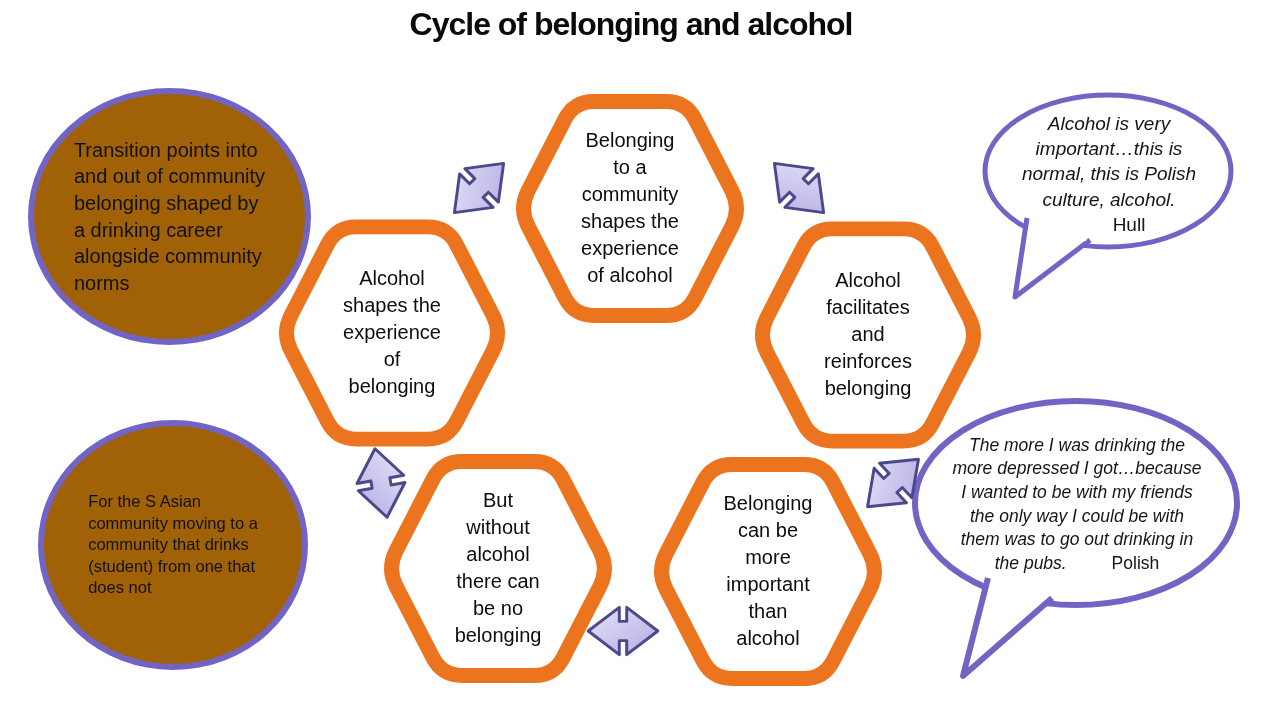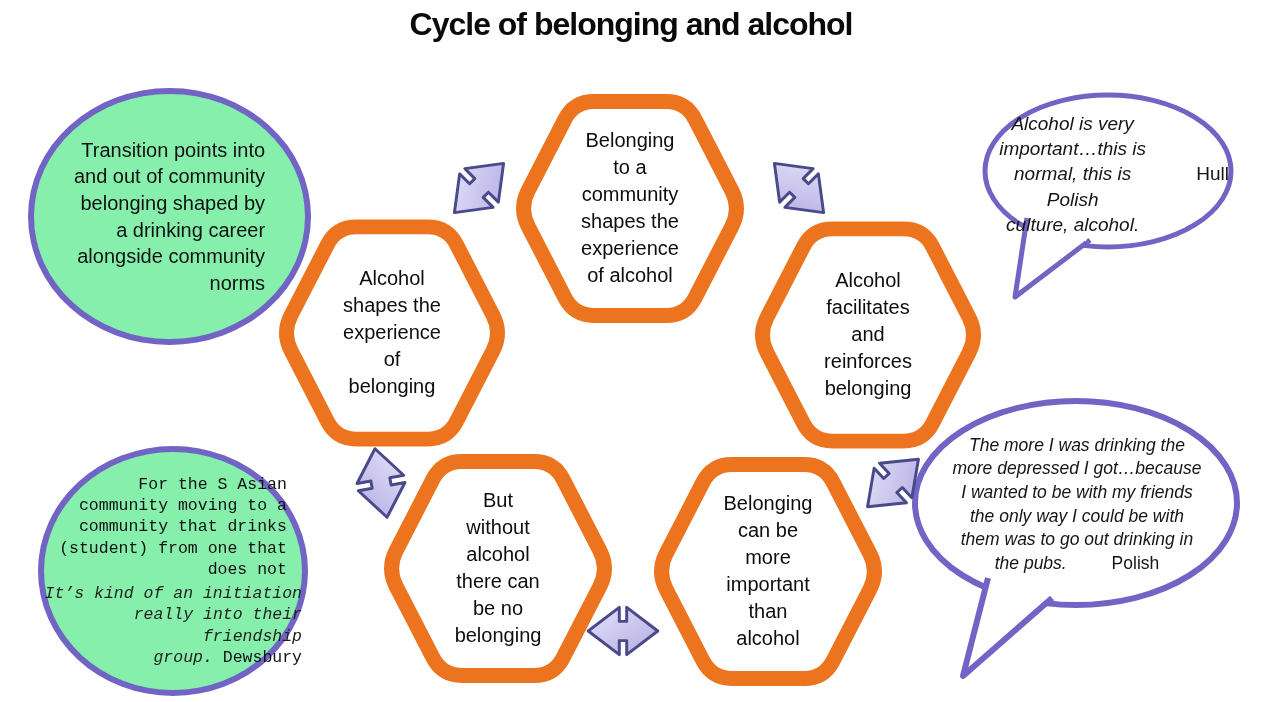--- a/index.html
+++ b/index.html
@@ -14,34 +14,34 @@
   
   .hex{position:absolute;}
   .hex svg{position:absolute;left:0;top:0;width:100%;height:100%;}
   .hex .hex-label{
     position:absolute;left:10%;top:6%;width:80%;height:88%;
     display:flex;align-items:center;justify-content:center;text-align:center;
     font-weight:normal;font-size:20px;line-height:1.35;white-space:pre-line;color:#0d0d0d;
   }
   
   .circle{
-    position:absolute;border:6px solid #7264C4;border-radius:50%;background:#86efac;
+    position:absolute;border:6px solid #7264C4;border-radius:50%;background:#a16207;
     display:flex;flex-direction:column;align-items:center;justify-content:center;
-    text-align:right;box-sizing:border-box;
+    text-align:left;box-sizing:border-box;
   }
   .circle-tl{font-size:20px;line-height:1.33;white-space:pre-line;}
   .circle-bl{font-size:16.5px;line-height:1.3;}
   .circle-bl .intro{white-space:pre-line;}
   .circle-bl .quotewrap{white-space:pre-line;margin-top:2px;}
   .q-italic{font-style:italic;color:#222;}
   
   .bubble{position:absolute;}
   .bubble svg{position:absolute;left:0;top:0;width:100%;height:100%;}
   .bubble .bubble-text{
-    position:absolute;display:flex;align-items:center;justify-content:center;
+    position:absolute;display:flex;flex-direction:column;align-items:center;justify-content:center;
     text-align:center;color:#151515;
   }
   .bubble-tr .bubble-text{left:14px;top:14px;width:240px;height:140px;font-size:19px;line-height:1.32;}
   .bubble-br .bubble-text{left:18px;top:24px;width:298px;height:165px;font-size:17.5px;line-height:1.35;}
   .bubble .quote{font-style:italic;white-space:pre-line;}
   .bubble .loc{font-style:normal;margin-left:40px;}
   
   .arrow{position:absolute;width:74px;height:58px;}
   .arrow svg{width:100%;height:100%;display:block;}
 </style>
@@ -63,29 +63,26 @@
 
   <div class="circle circle-tl" style="left:28px;top:88px;width:283px;height:257px;">
     <div>Transition points into
 and out of community
 belonging shaped by
 a drinking career
 alongside community
 norms</div>
   </div>
 
-  <div class="circle circle-bl" style="left:38px;top:446px;width:270px;height:250px;font-family:Liberation Mono, monospace;">
+  <div class="circle circle-bl" style="left:38px;top:420px;width:270px;height:250px;">
     <div class="intro">For the S Asian
 community moving to a
 community that drinks
 (student) from one that
 does not</div>
-    <div class="quotewrap"><span class="q-italic">It’s kind of an initiation
-really into their friendship
-group.</span> <span>Dewsbury</span></div>
   </div>
 
   <div class="hex" style="left:510px;top:92px;width:240px;height:233px;">
     <svg viewBox="0 0 240 232">
       <path d="M 18.1 98.2 L 54.9 26.8 Q 64 9 84 9 L 156 9 Q 176 9 185.1 26.8 L 221.9 98.2 Q 231 116 221.9 133.8 L 185.1 205.2 Q 176 223 156 223 L 84 223 Q 64 223 54.9 205.2 L 18.1 133.8 Q 9 116 18.1 98.2 Z" fill="#ffffff" stroke="#ED741F" stroke-width="15"></path>
     </svg>
     <div class="hex-label">Belonging
 to a
 community
 shapes the

